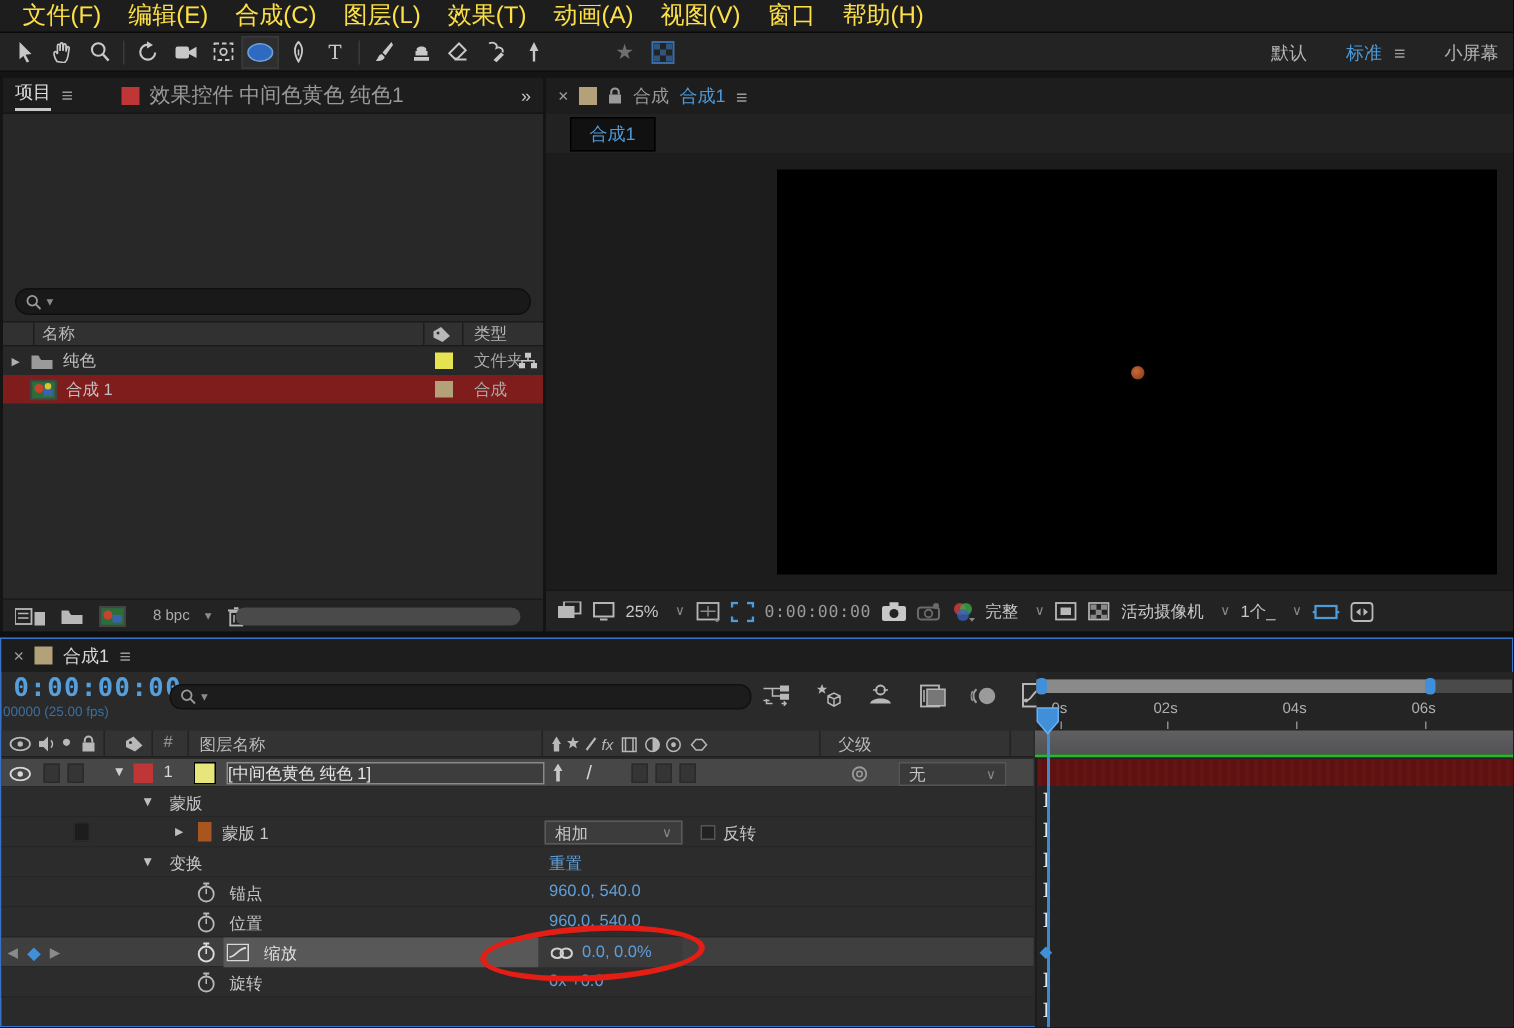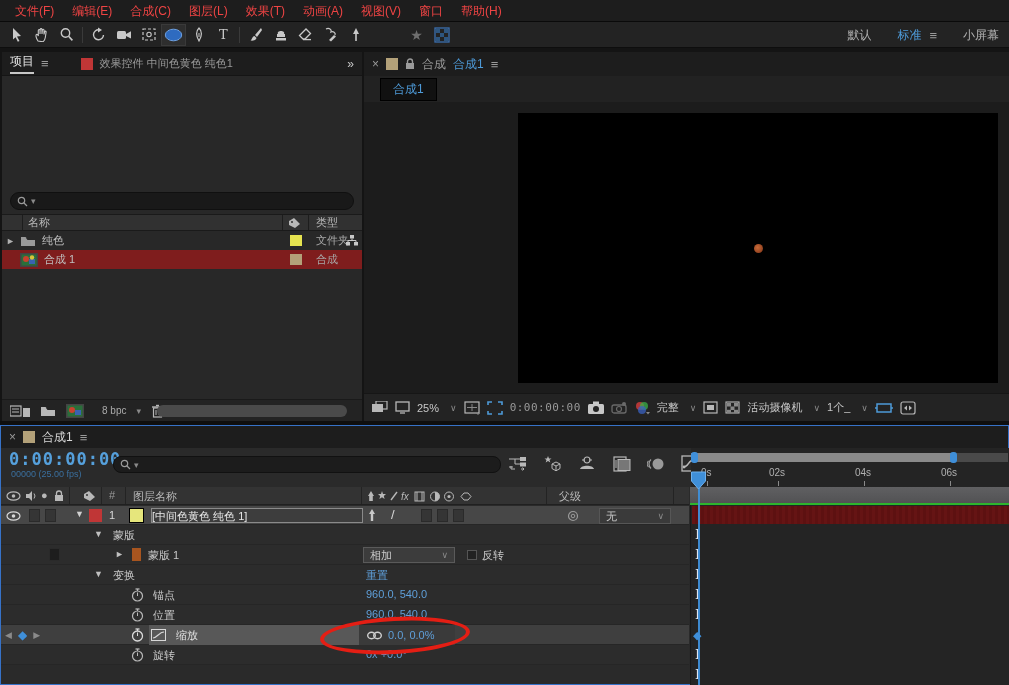--- a/index.html
+++ b/index.html
@@ -2,21 +2,21 @@
 <html><head>
 <meta charset="utf-8">
 <style>
   * { margin:0; padding:0; box-sizing:border-box; }
   html,body { background:#000; }
   body { font-family:"Liberation Sans","DejaVu Sans",sans-serif; }
   #app { position:relative; width:1009px; height:685px; background:#141414; overflow:hidden; color:#c8c8c8; font-size:12px; }
 
   
   .menubar { position:absolute; left:0; top:0; width:1009px; height:22px; background:#1d1d1d; border-bottom:1px solid #0a0a0a; display:flex; align-items:center; padding-left:6px; }
-  .menubar .mi { padding:0 9px; line-height:22px; color:#ef4444; font-size:12px; cursor:default; }
+  .menubar .mi { padding:0 9px; line-height:22px; color:#fde047; font-size:16px; cursor:default; }
 
   
   .toolbar { position:absolute; left:0; top:22px; width:1009px; height:26px; background:#232323; border-bottom:1px solid #0e0e0e; display:flex; align-items:center; padding-left:4px; }
   .tool { width:25px; height:22px; display:flex; align-items:center; justify-content:center; }
   .tool.sel { background:#2e2e2e; border:1px solid #3a3a3a; }
   .tsep { width:1px; height:16px; background:#3a3a3a; margin:0 3px; }
   .toolbar svg { display:block; }
   .ws { position:absolute; right:10px; top:0; height:26px; display:flex; align-items:center; gap:26px; }
   .ws .wsd { color:#b4b4b4; }
   .ws .wsa { color:#4e9bd9; display:flex; gap:8px; align-items:center; }
@@ -58,21 +58,21 @@
   .vtools { position:absolute; left:0; bottom:0; width:100%; height:28px; background:#232323; border-top:1px solid #161616; display:flex; align-items:center; gap:7px; padding:0 8px; font-size:11px; color:#c8c8c8; }
   .ddl { display:flex; align-items:center; gap:11px; }
   .chev { color:#8a8a8a; font-size:9px; }
   .tcgray { color:#9a9a9a; letter-spacing:.5px; font-family:"DejaVu Sans Mono",monospace; font-size:11px; }
 
   
   .tl { position:absolute; left:0; top:425px; width:1009px; height:260px; background:#2a2a2a; border:1px solid #3672c8; }
   .tl .tabbar { height:22px; }
   .tl-controls { position:absolute; left:0; top:22px; width:688px; height:38px; }
   .tl-timecode { position:absolute; left:8px; top:1px; color:#55a0dc; font-family:"DejaVu Sans Mono",monospace; font-size:17px; font-weight:bold; letter-spacing:1px; }
-  .tl-frames { position:absolute; left:10px; top:21px; color:#3a6f9e; font-size:9px; }
+  .tl-frames { position:absolute; left:1px; top:21px; color:#3a6f9e; font-size:9px; }
   .tl-search { position:absolute; left:112px; top:8px; width:388px; height:17px; background:#1c1c1c; border:1px solid #111; border-radius:8px; display:flex; align-items:center; padding:0 6px; gap:3px; }
   .tl-icons { position:absolute; left:506px; top:7px; display:flex; gap:16px; align-items:center; }
 
   .ruler-zone { position:absolute; left:690px; top:22px; width:318px; height:41px; background:#242424; }
   .wa-track { position:absolute; left:0; top:5px; width:317px; height:9px; background:#4a4a4a; }
   .wa-bar { position:absolute; left:0; top:5px; width:265px; height:9px; background:#8a8a8a; }
   .wa-h { position:absolute; top:4px; width:7px; height:11px; background:#3f8fd9; border-radius:3px; }
   .ruler-labels { position:absolute; left:0; top:16px; width:100%; height:20px; font-size:10px; color:#b0b0b0; }
   .rlab { position:absolute; top:3px; }
   .rtick { position:absolute; top:17px; width:1px; height:5px; background:#8a8a8a; }
@@ -231,21 +231,21 @@
       <span class="wss">小屏幕</span>
     </span>
   </div>
 
   <div class="proj">
     <div class="tabbar">
       <span class="proj-tab-active">项目</span>
       <span class="hamb">≡</span>
       <span style="width:18px"></span>
       <span class="swatch" style="background:#c03636"></span>
-      <span class="dim" style="font-size:11px">效果控件 中间色黄色 纯色1</span>
+      <span class="dim" style="font-size:14px">效果控件 中间色黄色 纯色1</span>
       <span style="margin-left:auto;color:#c8c8c8">»</span>
     </div>
     <div class="proj-empty"></div>
     <div class="searchbox">
       <svg width="11" height="11">
           <circle cx="4.5" cy="4.5" r="3.2" fill="none" stroke="#9a9a9a" stroke-width="1.2"></circle>
           <line x1="7" y1="7" x2="10" y2="10" stroke="#9a9a9a" stroke-width="1.2"></line>
         </svg>
       <span class="chev">▾</span>
     </div>

